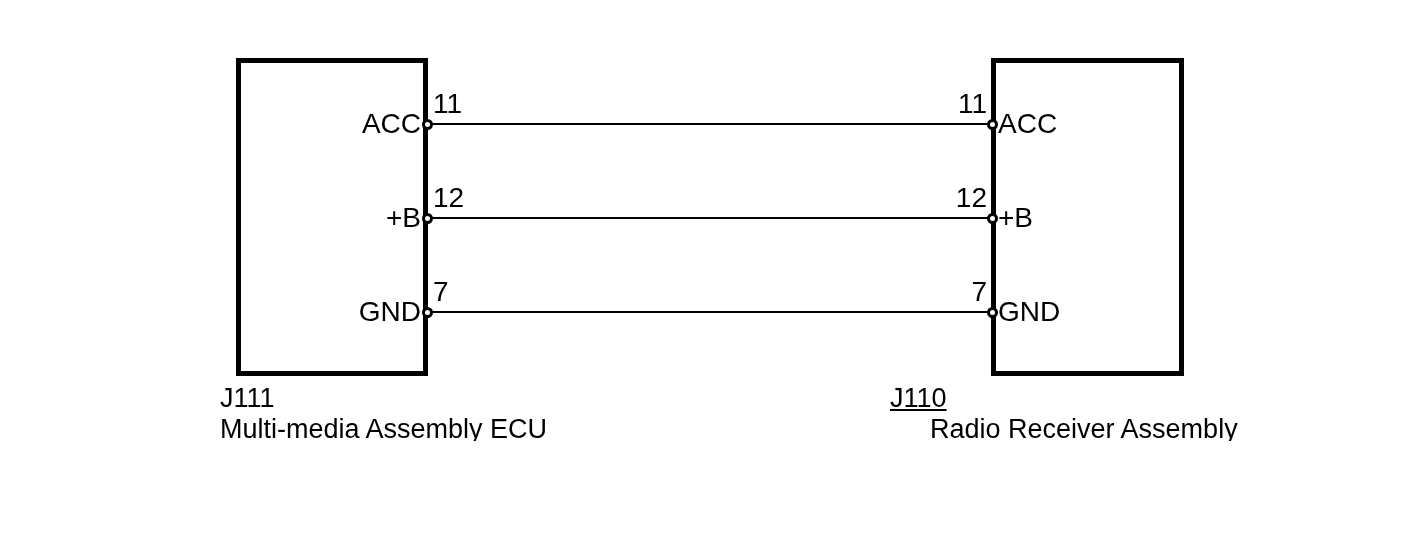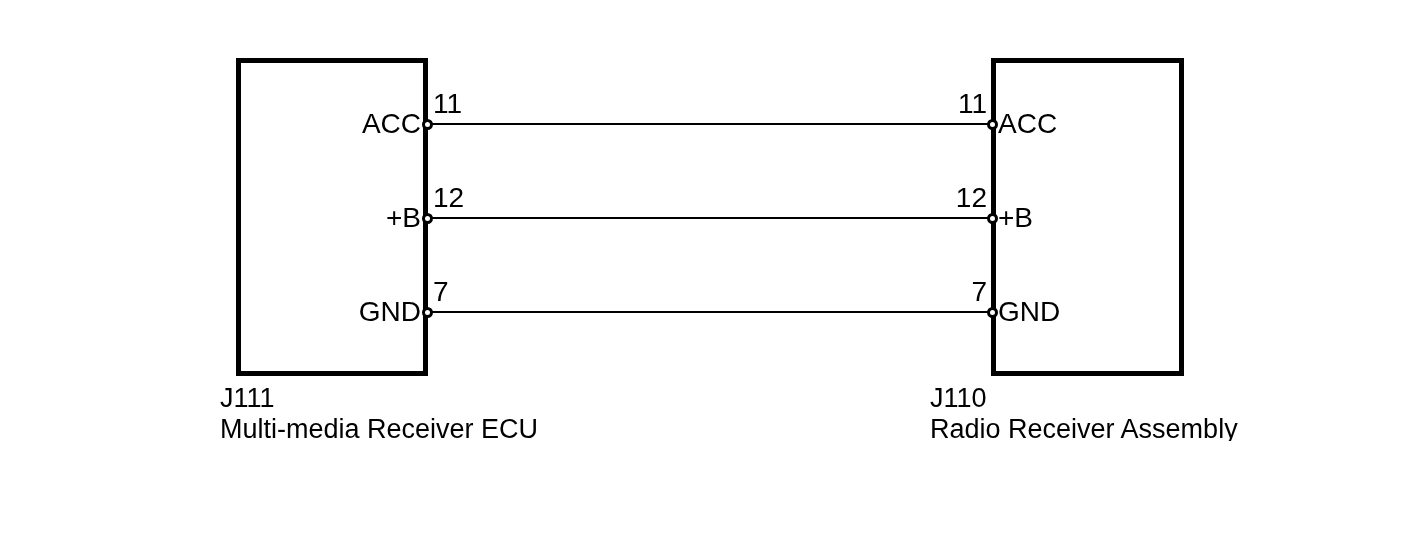--- a/index.html
+++ b/index.html
@@ -101,18 +101,18 @@
 
   <div class="terminal-dot" style="left:987px; top:213px;"></div>
   <div class="lbl term-name-right" style="left:998px; top:218px;">+B</div>
   <div class="lbl pin-num-right" style="left:987px; top:212px;">12</div>
 
   <div class="terminal-dot" style="left:987px; top:307px;"></div>
   <div class="lbl term-name-right" style="left:998px; top:312px;">GND</div>
   <div class="lbl pin-num-right" style="left:987px; top:306px;">7</div>
 
   <div class="connector-caption" style="left:220px; top:385px;">J111</div>
-  <div class="connector-caption" style="left:220px; top:416px;">Multi-media Receiver ECU</div>
+  <div class="connector-caption" style="left:220px; top:416px;">Multi-media Assembly ECU</div>
 
-  <div class="connector-caption" style="left:930px; top:385px;">J110</div>
+  <div class="connector-caption" style="left:890px; top:385px;text-decoration:underline;">J110</div>
   <div class="connector-caption" style="left:930px; top:416px;">Radio Receiver Assembly</div>
 
 </div>
 
 </body></html>

